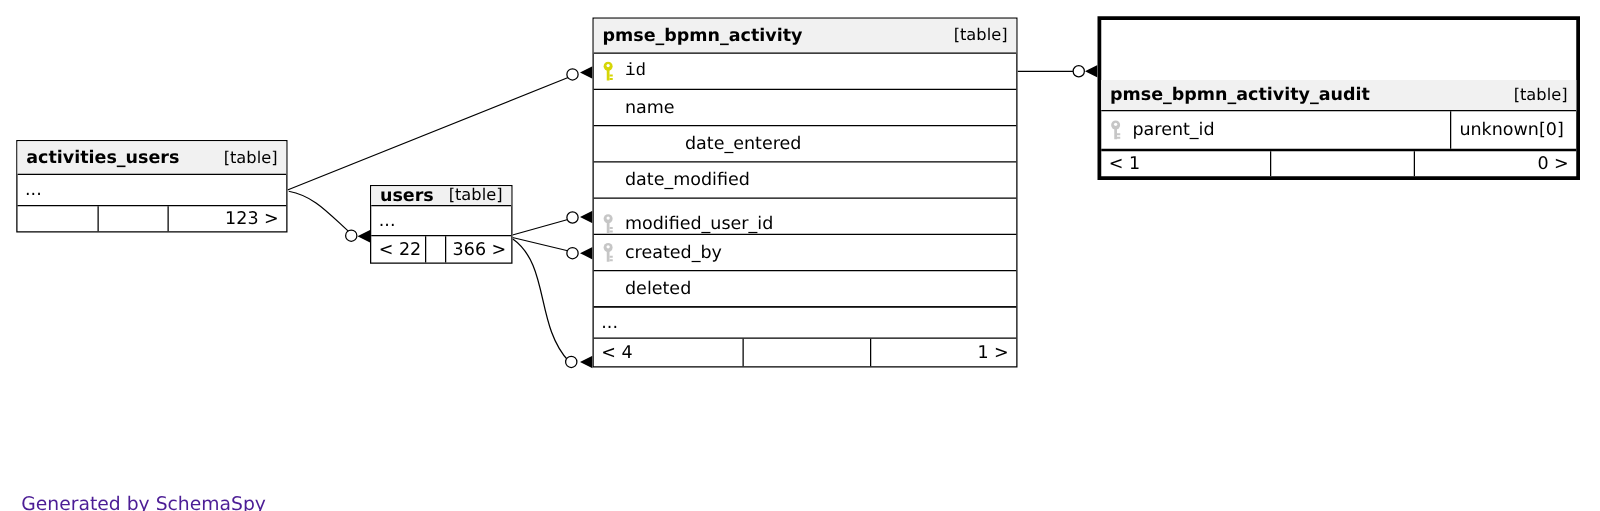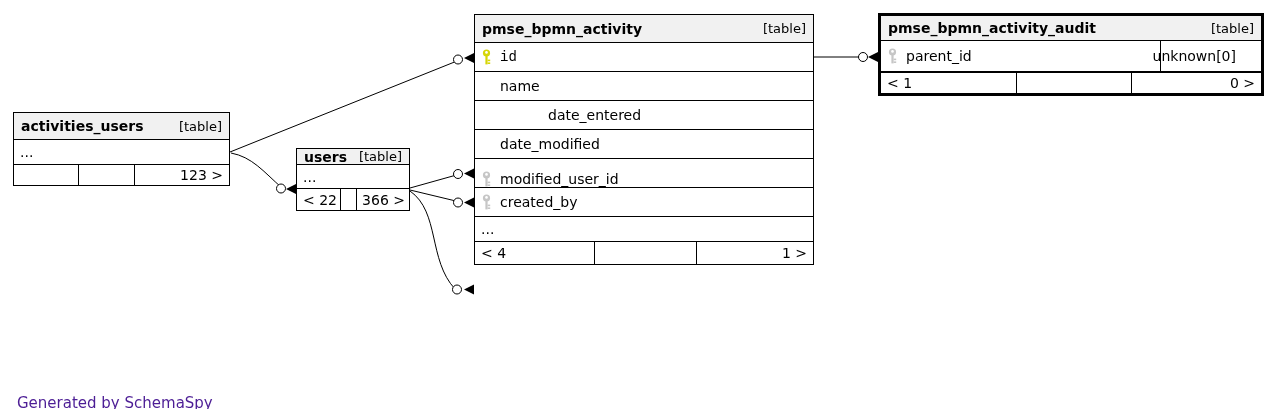--- a/index.html
+++ b/index.html
@@ -13,21 +13,21 @@
   .tbl.thick{border-width:3px;}
   .thead{display:flex;justify-content:space-between;align-items:center;background:#f1f1f1;
          border-bottom:1px solid #000;padding:0 7px;box-sizing:border-box;}
   .tname{font-weight:bold;white-space:nowrap;}
   .ttag{font-weight:normal;font-size:13px;padding-left:14px;white-space:nowrap;}
   .crow{display:flex;align-items:center;border-bottom:1px solid #000;padding:0 6px;box-sizing:border-box;}
   .crow:last-of-type{border-bottom:none;}
   .keyicon{width:12px;height:16px;margin-right:7px;flex:0 0 12px;display:inline-block;}
   .cname{white-space:nowrap;}
   .ctype{margin-left:auto;border-left:1px solid #000;align-self:stretch;display:flex;align-items:center;
-         justify-content:flex-end;padding:0 19px;box-sizing:border-box;}
+         justify-content:flex-end;padding:0 4px;box-sizing:border-box;}
   .ellipsisrow{display:flex;align-items:center;border-bottom:1px solid #000;padding:0 6px;box-sizing:border-box;}
   .tfoot{display:flex;align-items:stretch;box-sizing:border-box;}
   .fcell{display:flex;align-items:center;box-sizing:border-box;padding:0 6px;white-space:nowrap;}
   .fcell + .fcell{border-left:1px solid #000;}
   .fcell.right{justify-content:flex-end;}
   .credit{position:absolute;left:17px;top:373px;font-size:15px;color:#4c1d95;margin-top:21px;}
 </style>
 </head>
 <body>
 
@@ -149,33 +149,37 @@
               <circle cx="5.5" cy="4" r="3.6"></circle>
               <rect x="4.4" y="6" width="2.2" height="9.4"></rect>
               <rect x="6.6" y="10.6" width="2.6" height="1.6"></rect>
               <rect x="6.6" y="13.4" width="2.6" height="1.6"></rect>
             </g>
             <circle cx="5.5" cy="3.4" r="1.3" fill="#fff"></circle>
           </svg>
       </span>
       <span class="cname">created_by</span>
     </div>
+    <div class="crow" style="height:29px;">
+      <span class="keyicon"></span>
+      <span class="cname">deleted</span>
+    </div>
 
     <div class="ellipsisrow" style="height:26px;border-top:1px solid #000;margin-top:-1px;">
       <span>...</span>
     </div>
     <div class="tfoot" style="height:22px;">
       <div class="fcell" style="width:119px;">&lt; 4</div>
       <div class="fcell" style="width:102px;"></div>
       <div class="fcell right" style="flex:1;">1 &gt;</div>
     </div>
   </div>
 
   <div class="tbl thick" style="left:878px;top:13px;width:386px;">
-    <div class="thead" style="height:25px;">
+    <div class="thead" style="height:25px;margin-top:48px;">
       <span class="tname">pmse_bpmn_activity_audit</span>
       <span class="ttag">[table]</span>
     </div>
     <div class="crow" style="height:31px;">
       <span class="keyicon">
         <svg width="12" height="16" viewBox="0 0 12 16">
             <g fill="#c6c6c6">
               <circle cx="5.5" cy="4" r="3.6"></circle>
               <rect x="4.4" y="6" width="2.2" height="9.4"></rect>
               <rect x="6.6" y="10.6" width="2.6" height="1.6"></rect>

